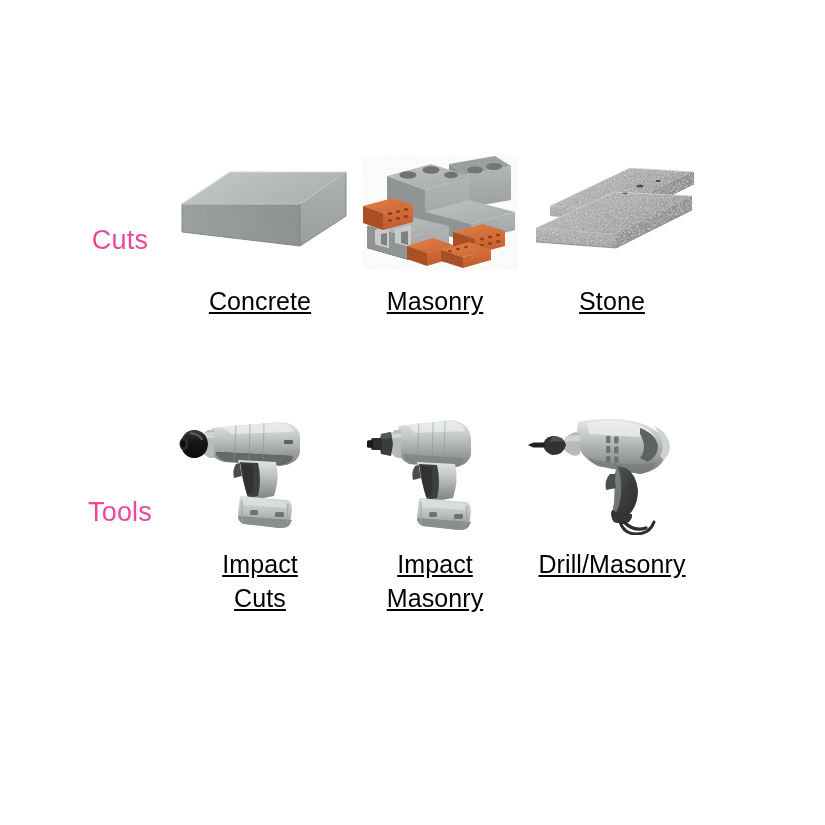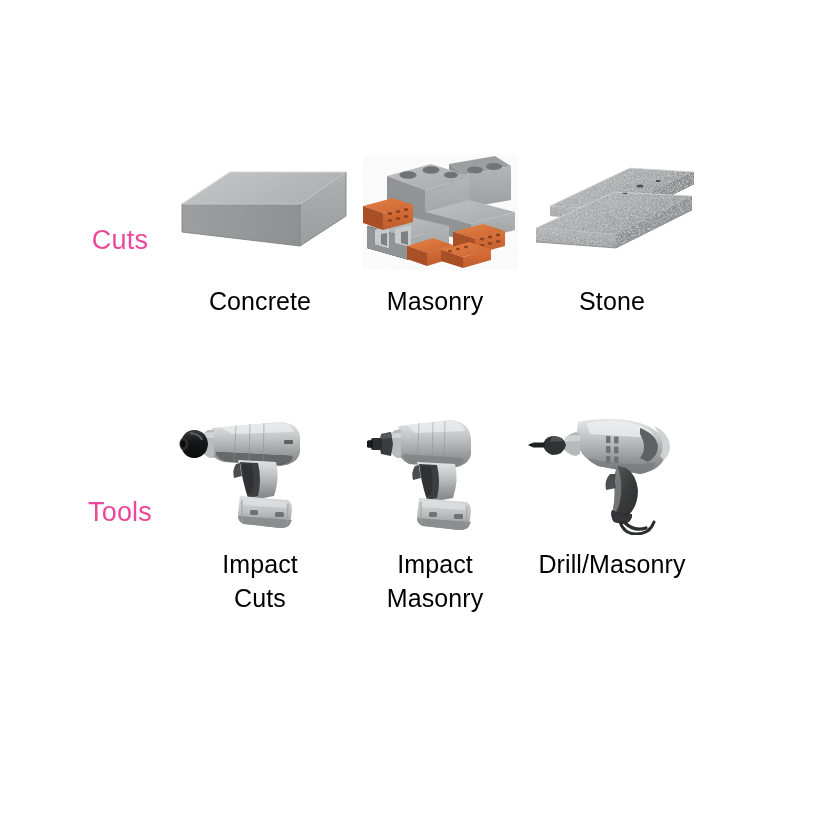--- a/index.html
+++ b/index.html
@@ -77,21 +77,21 @@
     font-size: 25px;
     line-height: 1.35;
     letter-spacing: 0.1px;
   }
   .row-cuts  .cell-label { top: 135px; }
   .row-tools .cell-label { top: 148px; }
 
   .art svg { display: block; }
 
   
-  .lbl-line { display: block; }
+  .lbl-line { display: block; text-decoration: underline; }
 </style>
 </head>
 <body>
 
 <div id="stage">
   <div class="grid">
 
     <div class="row row-cuts">
 
       <div class="row-label">Cuts</div>

